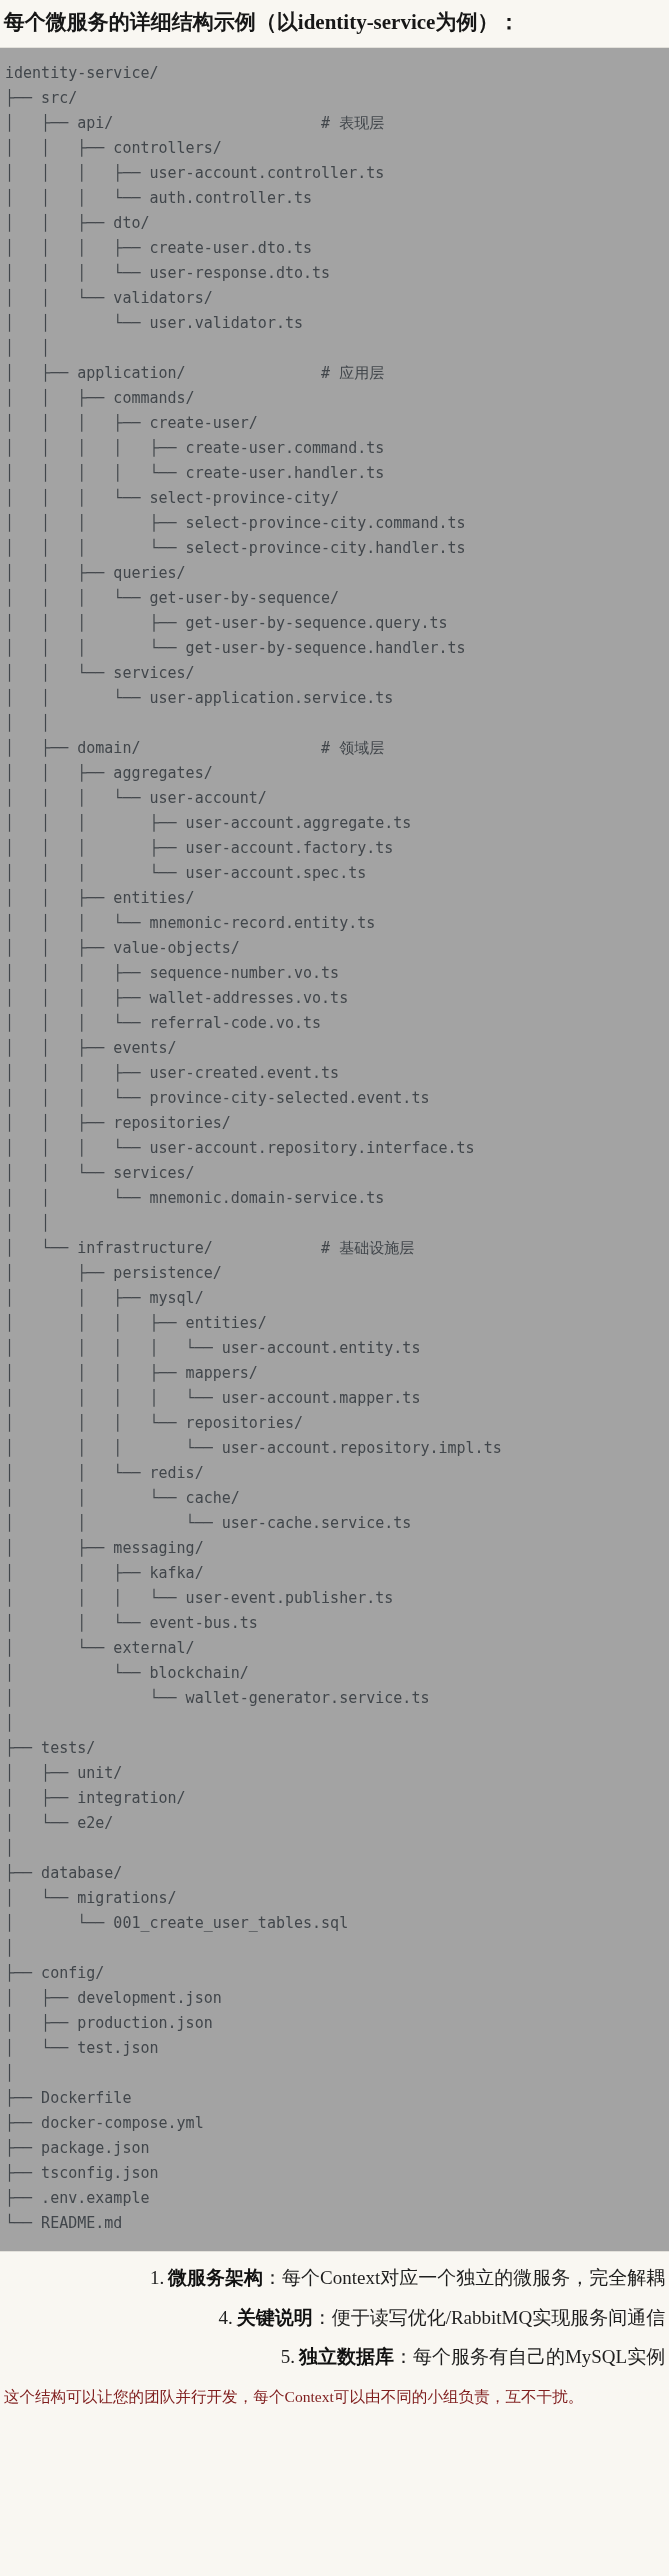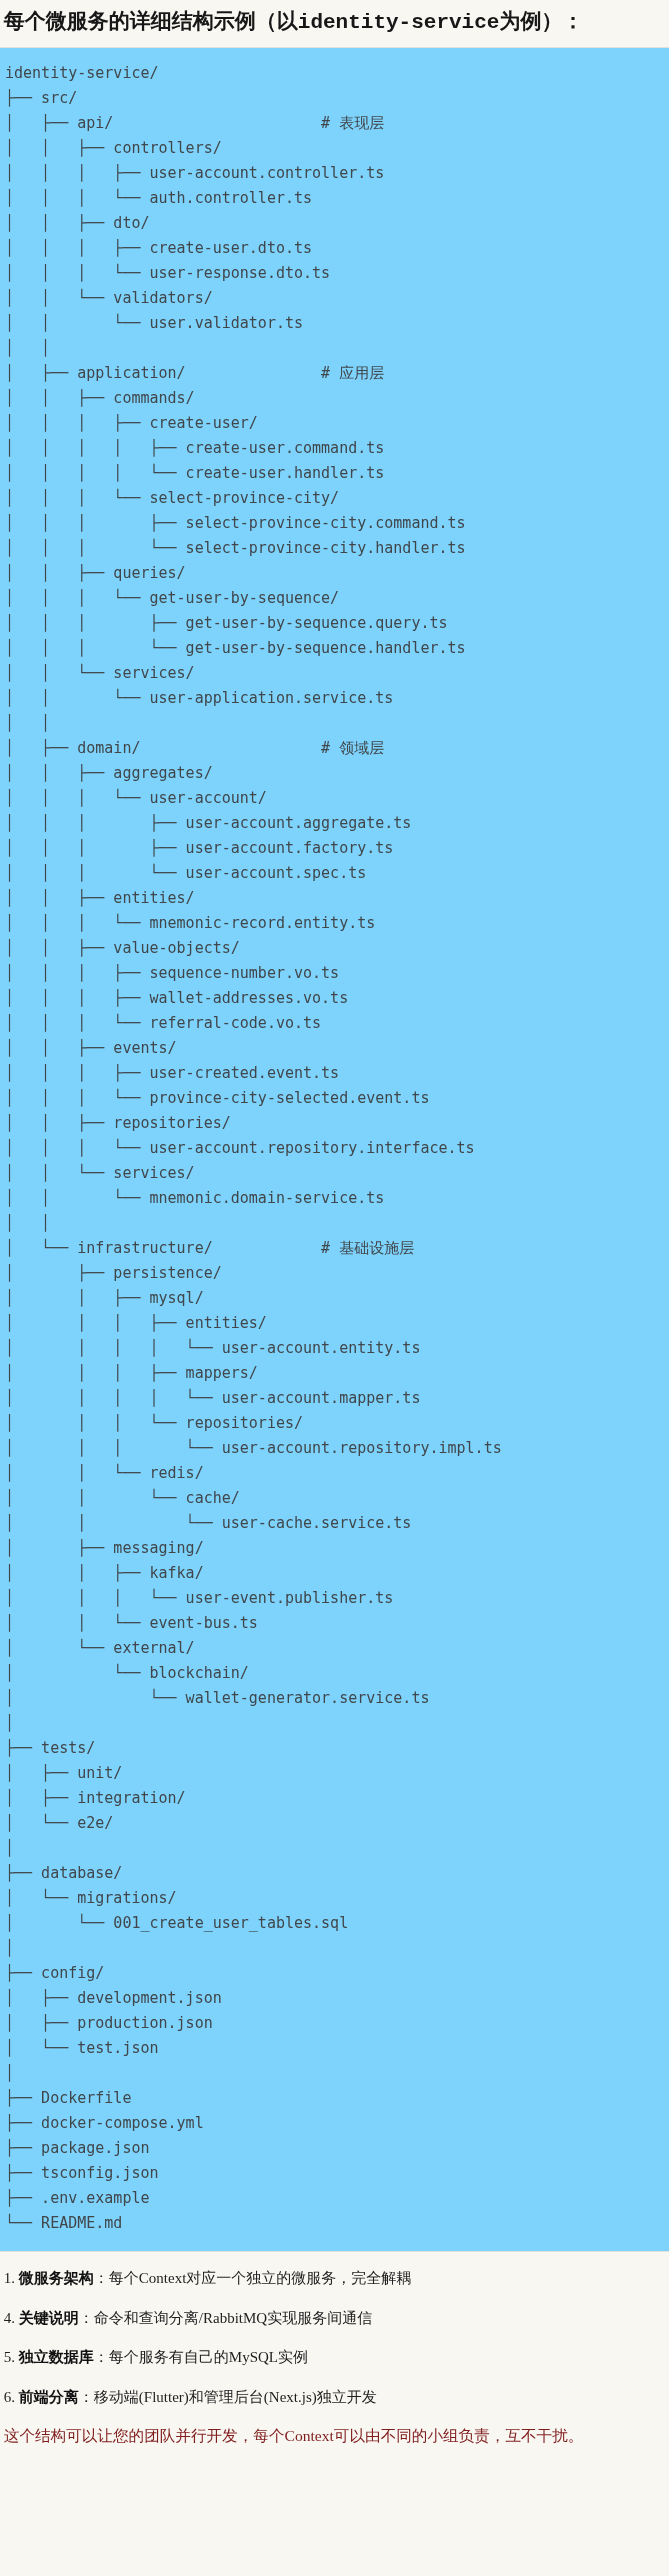--- a/index.html
+++ b/index.html
@@ -10,30 +10,30 @@
   }
   .page {
     width: 669px;
     min-height: 2576px;
     background: #f9f7f2;
     color: #1f1f1f;
     font-family: "Liberation Serif", serif;
     box-sizing: border-box;
   }
   .doc-title {
-    font-family: Liberation Mono, monospace;
+    font-family: Liberation Serif, serif;
     font-size: 21px;
     line-height: 27.5px;
     font-weight: 700;
     color: #171717;
     margin: 0;
     padding: 9.4px 5px 10px 3.8px;
   }
   .code-block {
-    background: #7dd3fc;
+    background: #a3a3a3;
     border-top: 0.6px solid #e3e1db;
     border-bottom: 0.6px solid #e3e1db;
     padding: 13px 5px 15.6px 5px;
   }
   .tree {
     margin: 0;
     font-family: "DejaVu Sans Mono", "Liberation Mono", monospace;
     font-size: 15px;
     line-height: 25px;
     color: #41464b;
@@ -50,24 +50,25 @@
     font-weight: 700;
     color: #171717;
     margin: 0 0 16.3px 0;
   }
   .notes-list {
     list-style: none;
     margin: 0;
     padding: 0;
   }
   .note-item {
-    font-size: 15px;
+    font-size: 19px;
     line-height: 22.5px;
     margin: 0 0 17px 0;
     color: #1f1f1f;
+    text-align: right;
   }
   .note-num {
     margin-right: 3.8px;
   }
   .note-label {
     font-weight: 700;
     color: #111111;
   }
   .closing {
     font-size: 15.6px;
@@ -171,23 +172,22 @@
 ├── tsconfig.json
 ├── .env.example
 └── README.md</pre>
   </div>
 
   <section class="notes">
 
 
     <ol class="notes-list">
       <li class="note-item"><span class="note-num">1.</span><strong class="note-label">微服务架构</strong><span class="note-desc">：每个Context对应一个独立的微服务，完全解耦</span></li>
-      <li class="note-item"><span class="note-num">4.</span><strong class="note-label">关键说明</strong><span class="note-desc">：命令和查询分离/RabbitMQ实现服务间通信</span></li>
+      <li class="note-item"><span class="note-num">4.</span><strong class="note-label">关键说明</strong><span class="note-desc">：便于读写优化/RabbitMQ实现服务间通信</span></li>
       <li class="note-item"><span class="note-num">5.</span><strong class="note-label">独立数据库</strong><span class="note-desc">：每个服务有自己的MySQL实例</span></li>
-      <li class="note-item"><span class="note-num">6.</span><strong class="note-label">前端分离</strong><span class="note-desc">：移动端(Flutter)和管理后台(Next.js)独立开发</span></li>
     </ol>
 
     <p class="closing">这个结构可以让您的团队并行开发，每个Context可以由不同的小组负责，互不干扰。</p>
 
   </section>
 
 </div>
 
 
 </body></html>

